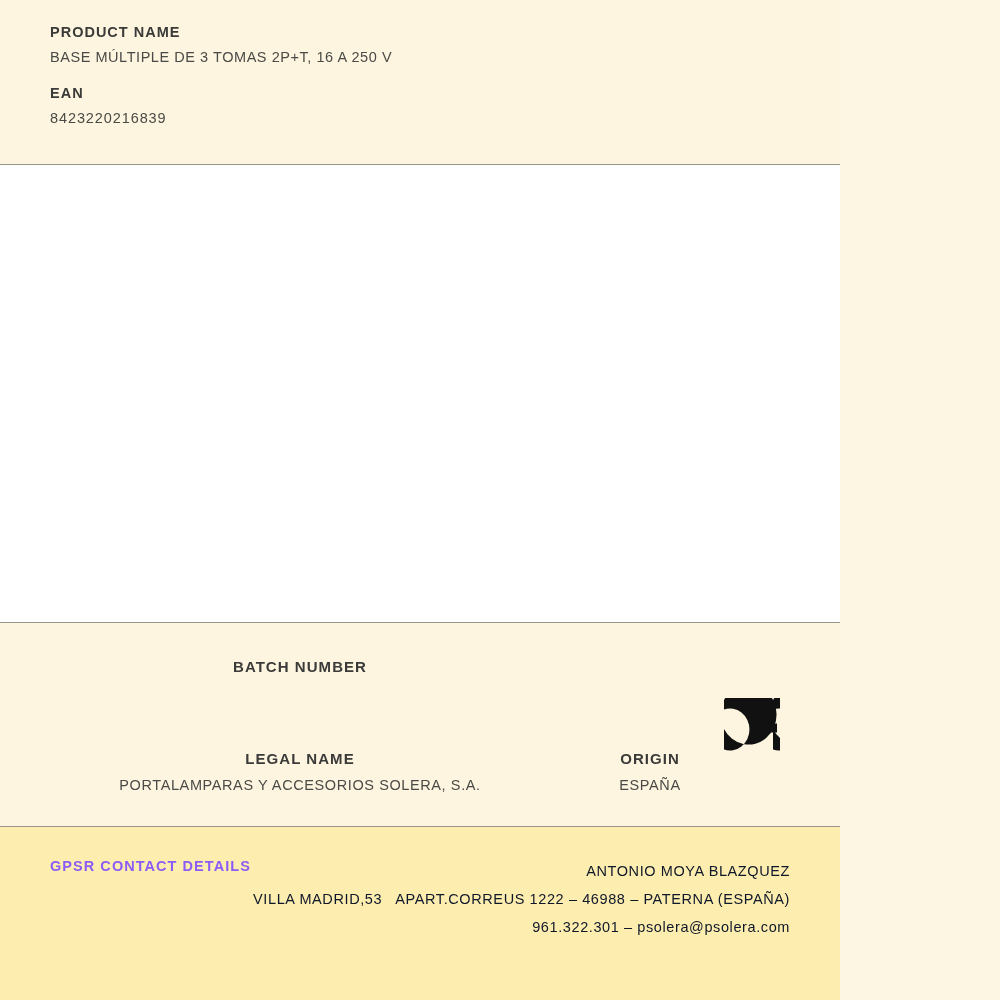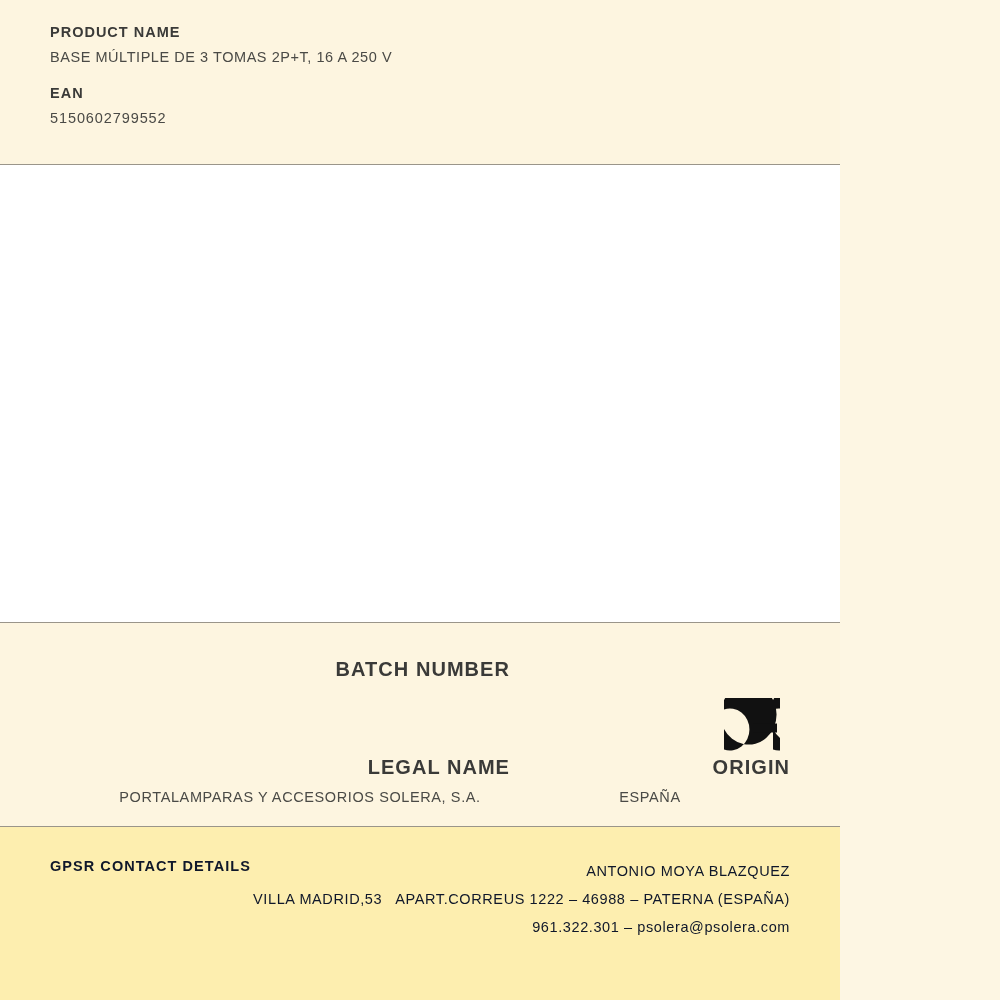--- a/index.html
+++ b/index.html
@@ -78,26 +78,25 @@
     text-align: center;
   }
   .col-batch {
     width: 420px;
     margin-left: 90px;
   }
   .col-exp {
     width: 280px;
   }
   .info-label {
-    font-size: 20px;
+    font-size: 15px;
     letter-spacing: 1.05px;
     font-weight: bold;
     color: #3a3a38;
     text-transform: uppercase;
-    text-align: right;
   }
   .info-value {
     font-size: 14.5px;
     letter-spacing: 0.6px;
     color: #4a4a46;
     margin-top: 10px;
     min-height: 17px;
   }
   .row1 {
     padding-top: 35px;
@@ -122,21 +121,21 @@
     padding: 30px 50px 0 50px;
     box-sizing: border-box;
     display: flex;
     justify-content: space-between;
     align-items: flex-start;
   }
   .contact-label {
     font-size: 14.5px;
     letter-spacing: 1.05px;
     font-weight: bold;
-    color: #0f172a;
+    color: #8b5cf6;
     text-transform: uppercase;
     padding-top: 1px;
   }
   .contact-lines {
     text-align: right;
     color: #0f172a;
   }
   .contact-lines div {
     font-size: 14.5px;
     letter-spacing: 0.6px;
@@ -149,21 +148,21 @@
 
 <div class="sheet">
 
   <div class="top-block">
     <div class="field">
       <div class="field-label">PRODUCT NAME</div>
       <div class="field-value">BASE MÚLTIPLE DE 3 TOMAS 2P+T, 16 A 250 V</div>
     </div>
     <div class="field">
       <div class="field-label">EAN</div>
-      <div class="field-value mono-num">5150602799552</div>
+      <div class="field-value mono-num">8423220216839</div>
     </div>
   </div>
 
   <div class="rule"></div>
 
   <div class="middle-block"></div>
 
   <div class="rule"></div>
 
   <div class="info-block">

